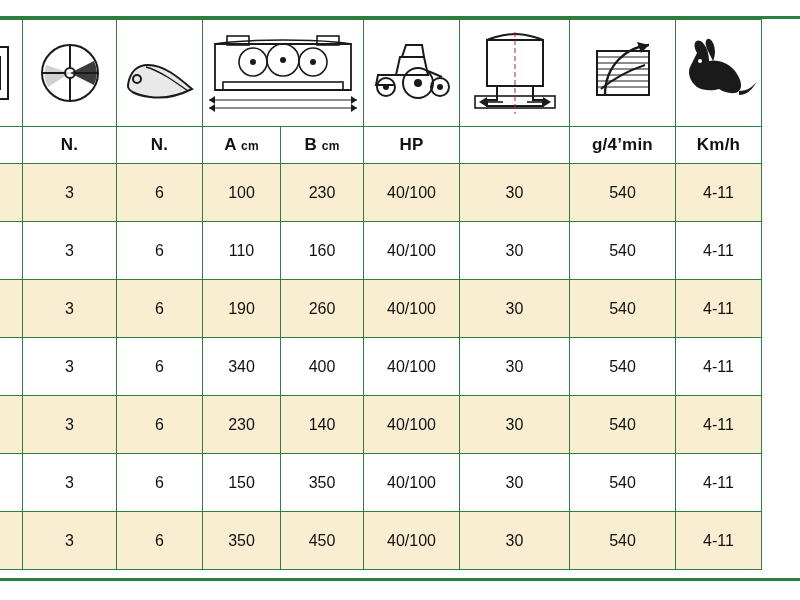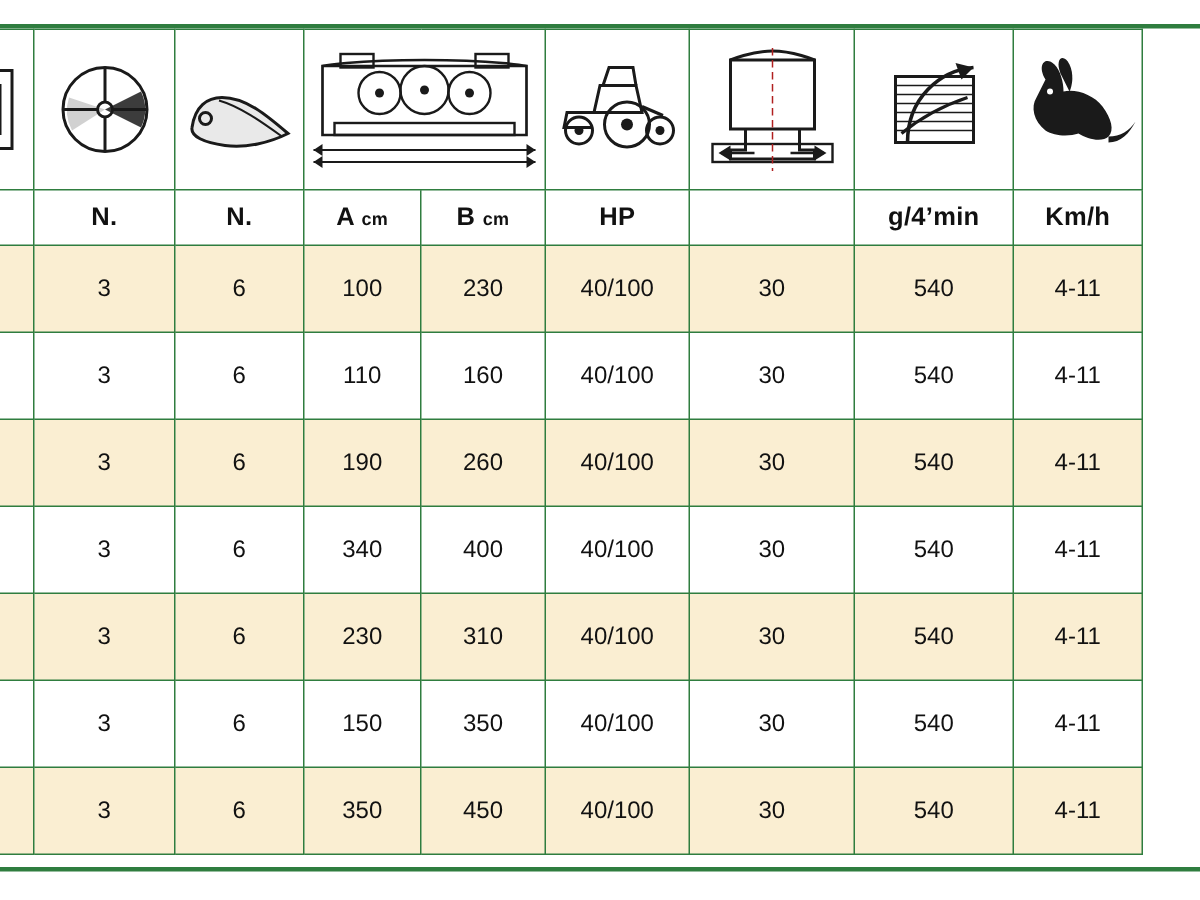--- a/index.html
+++ b/index.html
@@ -290,21 +290,21 @@
         <td>30</td>
         <td>540</td>
         <td>4-11</td>
       </tr>
 
       <tr class="data shade">
         <td>0</td>
         <td>3</td>
         <td>6</td>
         <td>230</td>
-        <td>310</td>
+        <td>140</td>
         <td>40/100</td>
         <td>30</td>
         <td>540</td>
         <td>4-11</td>
       </tr>
 
       <tr class="data plain">
         <td>0</td>
         <td>3</td>
         <td>6</td>

